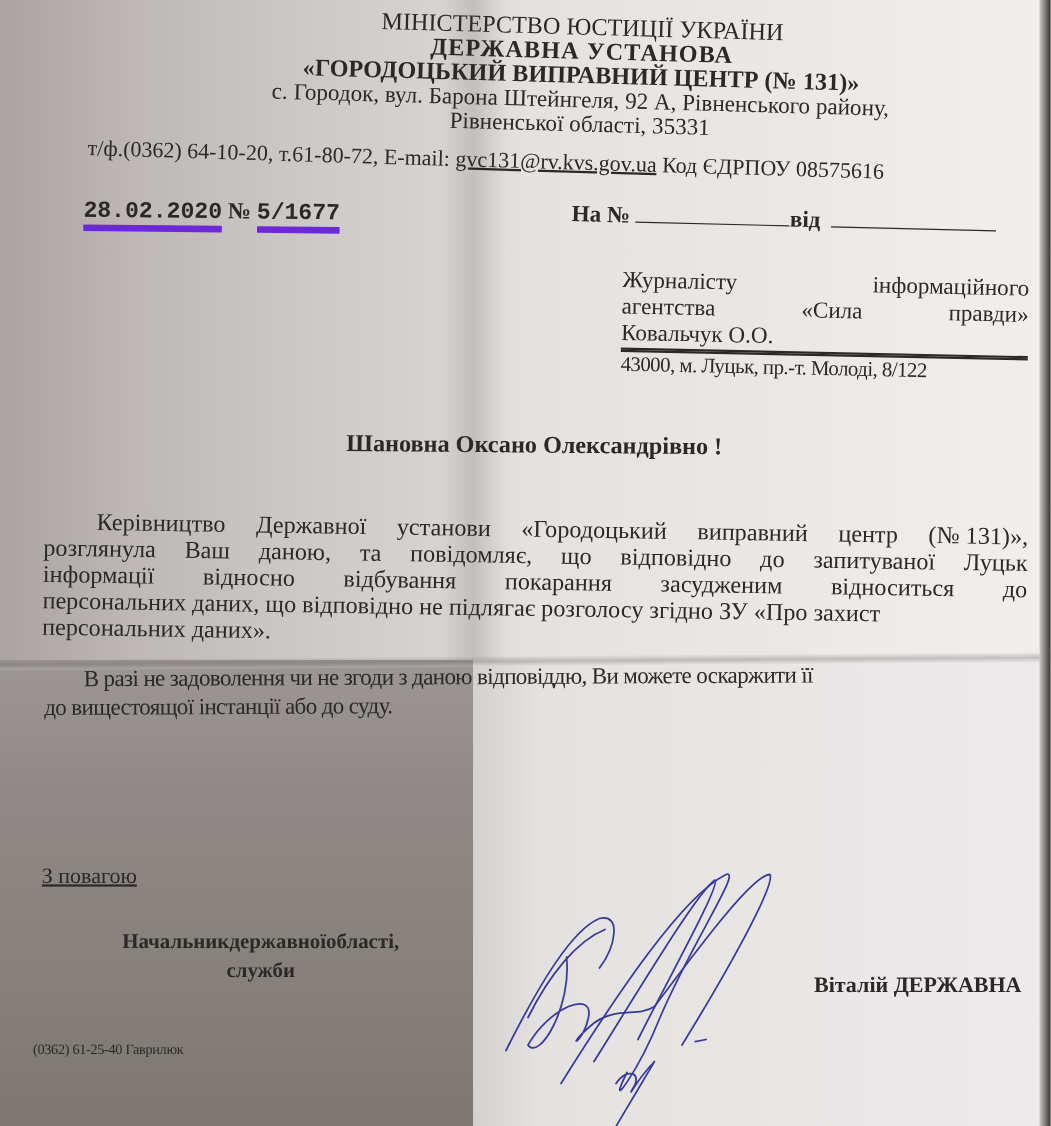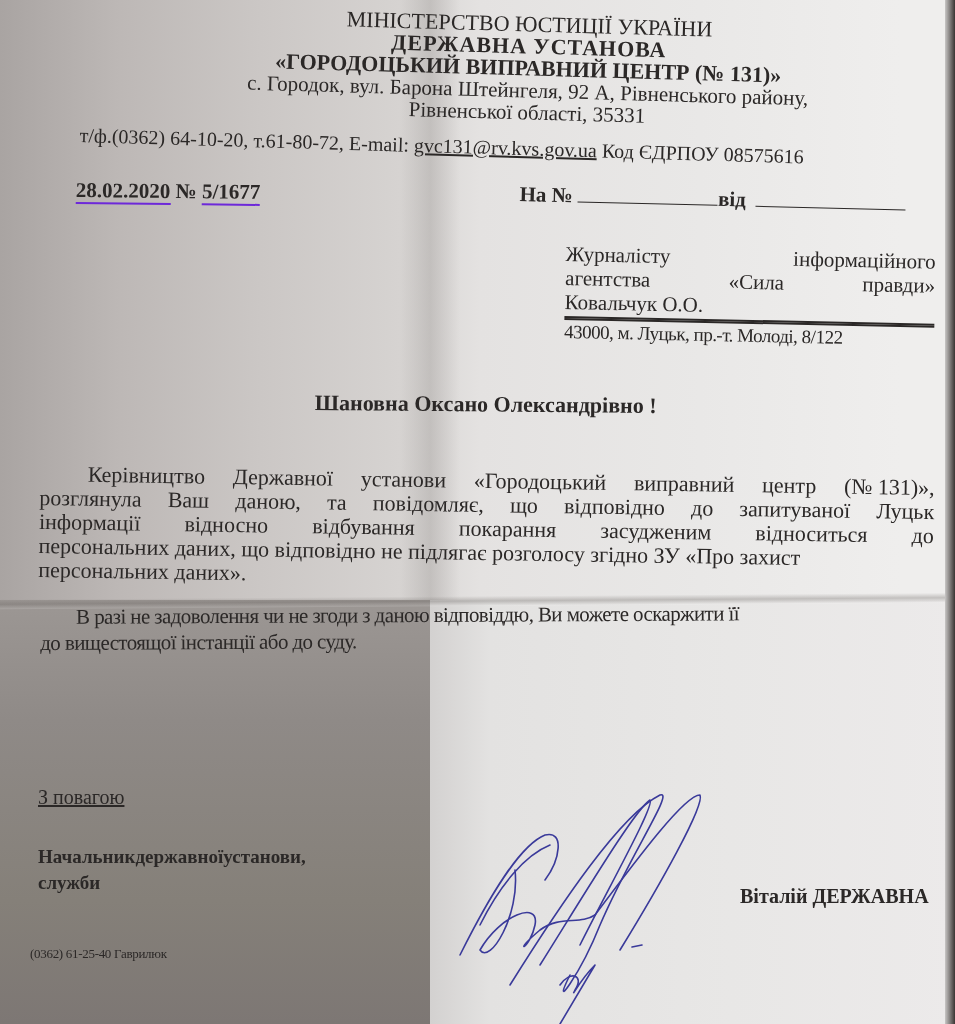--- a/index.html
+++ b/index.html
@@ -47,21 +47,21 @@
   .hdr .l4 { font-size: 21px; }
   .hdr .l5 { font-size: 21px; }
   .contacts {
     position: absolute; left: 80px; top: 124px; font-size: 20px;
     transform: rotate(1.7deg); transform-origin: left top; white-space: nowrap;
   }
   .reg {
     position: absolute; left: 76px; top: 178px; font-size: 21px; font-weight: bold;
     transform: rotate(0.6deg); transform-origin: left top; white-space: nowrap;
   }
-  .reg .u { border-bottom: 2px solid #6d28d9; text-decoration: none; }
+  .reg .u { border-bottom: 6px solid #6d28d9; text-decoration: none; font-family: Liberation Mono, monospace; }
 
   .ref {
     position: absolute; left: 520px; top: 182px; font-size: 21px; font-weight: bold;
     transform: rotate(1.4deg); transform-origin: left top; white-space: nowrap;
   }
   .ref .blank { display: inline-block; width: 140px; border-bottom: 1.5px solid #2b2827; height: 18px; vertical-align: baseline; }
   .ref .blank2 { display: inline-block; width: 150px; border-bottom: 1.5px solid #2b2827; height: 18px; vertical-align: baseline; margin-left: 10px; }
 
   .addressee {
     position: absolute; left: 566px; top: 242px; width: 370px; font-size: 21px; line-height: 24px;
@@ -88,21 +88,21 @@
     position: absolute; left: 40px; top: 604px; width: 900px; font-size: 21px; line-height: 26px;
     transform: rotate(-0.3deg); transform-origin: left top; letter-spacing: -0.6px;
   }
   .para2 .row { white-space: nowrap; }
   .para2 .row.first { padding-left: 36px; display: flex; justify-content: space-between; }
 
   .closing { position: absolute; left: 38px; top: 786px; font-size: 20px; white-space: nowrap; text-decoration: underline; }
   .sig-title {
     position: absolute; left: 38px; top: 844px; width: 398px; font-size: 19px; font-weight: bold; line-height: 26px;
   }
-  .sig-title .row { display: flex; justify-content: flex-start; white-space: nowrap; }
+  .sig-title .row { display: flex; justify-content: center; white-space: nowrap; }
   .executor { position: absolute; left: 30px; top: 946px; font-size: 13px; white-space: nowrap; letter-spacing: -0.3px; }
   .signer {
     position: absolute; left: 740px; top: 885px; font-size: 20px; font-weight: bold; white-space: nowrap;
   }
   .signature { position: absolute; left: 450px; top: 775px; width: 260px; height: 249px; }
 </style>
 </head>
 <body>
 
 <div class="paper">
@@ -202,21 +202,21 @@
     <span>до вищестоящої інстанції або до суду.</span>
   </div>
 </div>
 
 <div class="closing">З повагою</div>
 
 <div class="sig-title">
   <div class="row">
     <span>Начальник</span>
     <span>державної</span>
-    <span>установи,</span>
+    <span>області,</span>
   </div>
   <div class="row">
     <span>служби</span>
   </div>
 </div>
 
 <svg class="signature" viewBox="0 0 260 249" fill="none" stroke="#3a3a9a" stroke-width="1.6" stroke-linecap="round" stroke-linejoin="round">
   <path d="M10 180 C 40 120, 70 70, 95 60 C 115 55, 110 85, 95 105"></path>
   <path d="M30 150 C 50 110, 75 80, 100 70"></path>
   <path d="M65 95 C 70 140, 40 190, 30 175 C 50 140, 90 125, 85 150 C 80 175, 60 180, 90 155 C 110 140, 130 150, 145 140"></path>

